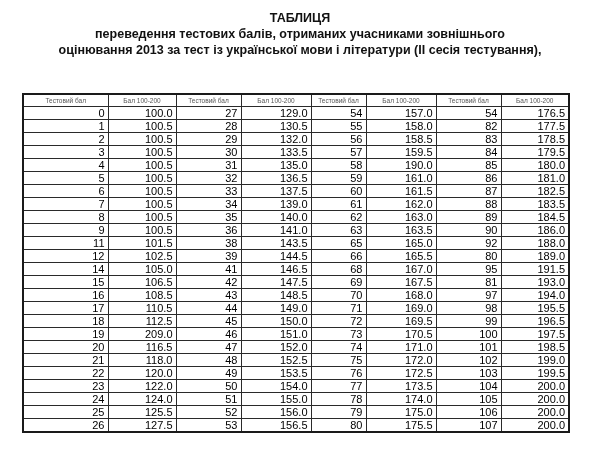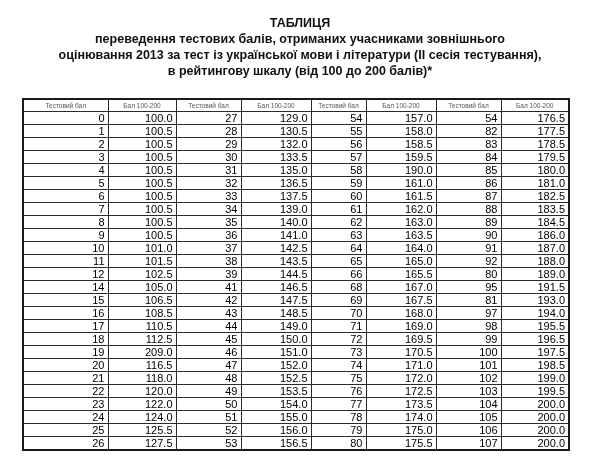--- a/index.html
+++ b/index.html
@@ -12,21 +12,21 @@
     color: #000;
     overflow: hidden;
   }
   .page {
     position: relative;
     width: 600px;
     height: 473px;
     background: #ffffff;
   }
   .title-block {
-    margin-top: 15px;
+    margin-top: 10px;
     text-align: center;
     font-weight: bold;
     font-size: 12.5px;
     line-height: 16px;
     color: #111;
   }
   .title-block .t-line { white-space: nowrap; }
   table.score-table {
     position: absolute;
     left: 22px;
@@ -68,21 +68,20 @@
 </style>
 </head>
 <body>
 
 <div class="page">
 
   <div class="title-block">
     <div class="t-line">ТАБЛИЦЯ</div>
     <div class="t-line">переведення тестових балів, отриманих учасниками зовнішнього</div>
     <div class="t-line">оцінювання 2013 за тест із української мови і літератури (ІІ сесія тестування),</div>
-    <div class="t-line">в рейтингову шкалу (від 100 до 200 балів)*</div>
   </div>
 
   <table class="score-table">
     <colgroup id="table-colgroup">
         <col style="width: 85px;">
         <col style="width: 68px;">
         <col style="width: 65px;">
         <col style="width: 70px;">
         <col style="width: 55px;">
         <col style="width: 70px;">
@@ -196,30 +195,20 @@
           <td>9</td>
           <td>100.5</td>
           <td>36</td>
           <td>141.0</td>
           <td>63</td>
           <td>163.5</td>
           <td>90</td>
           <td>186.0</td>
         </tr>
         <tr>
-          <td>10</td>
-          <td>101.0</td>
-          <td>37</td>
-          <td>142.5</td>
-          <td>64</td>
-          <td>164.0</td>
-          <td>91</td>
-          <td>187.0</td>
-        </tr>
-        <tr>
           <td>11</td>
           <td>101.5</td>
           <td>38</td>
           <td>143.5</td>
           <td>65</td>
           <td>165.0</td>
           <td>92</td>
           <td>188.0</td>
         </tr>
         <tr>

